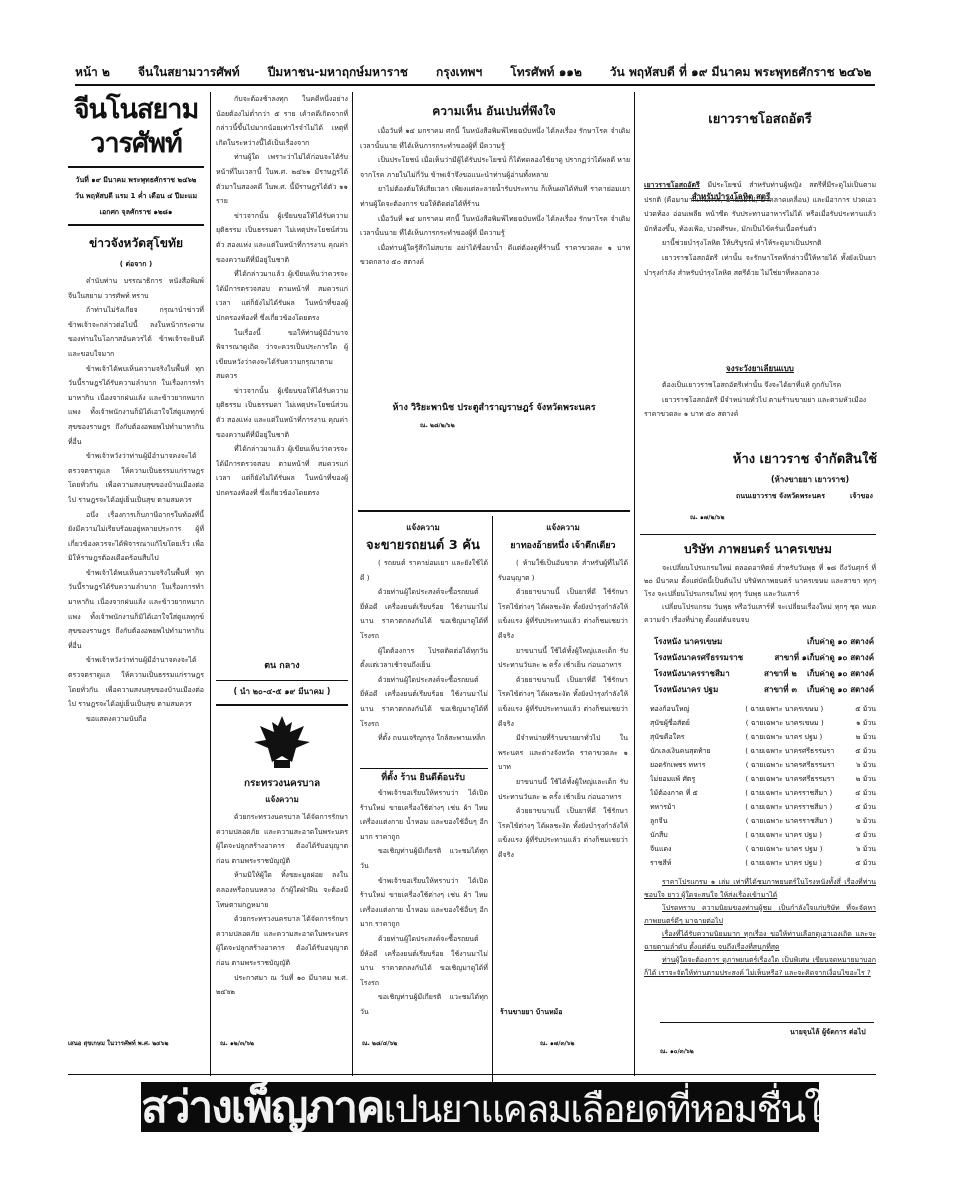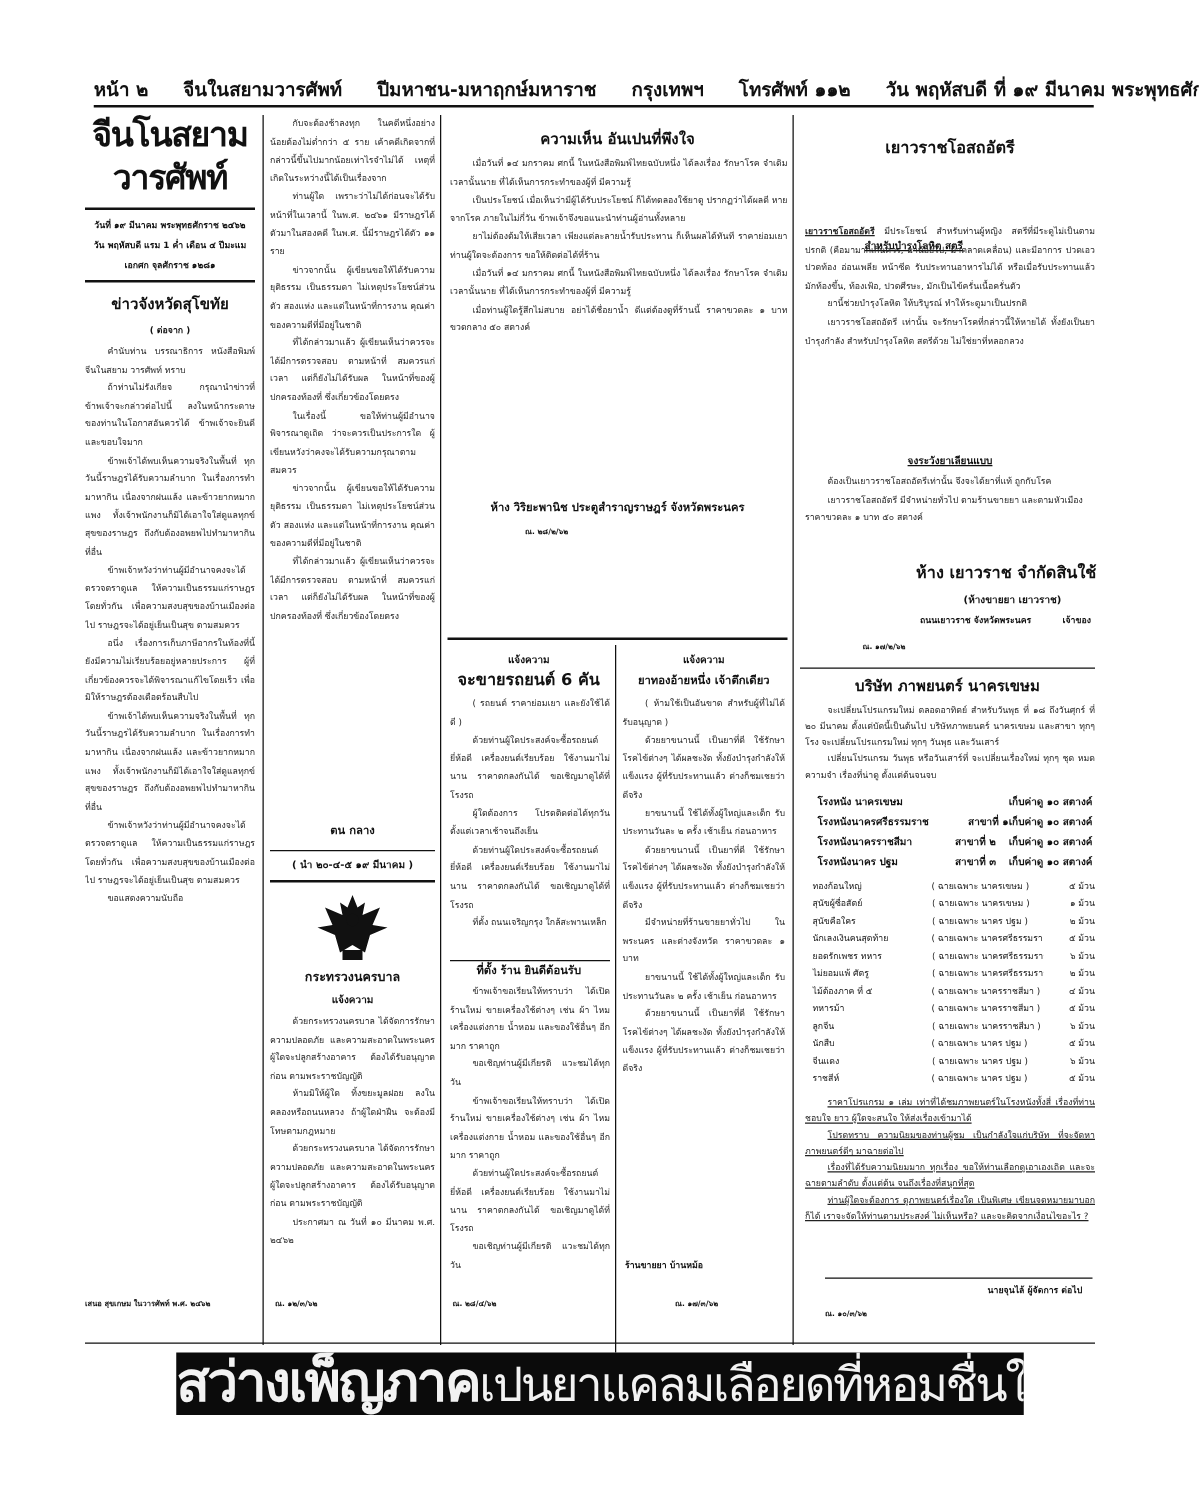--- a/index.html
+++ b/index.html
@@ -1,18 +1,18 @@
 <!DOCTYPE html>
 <html><head>
 <meta charset="utf-8">
 <style>
   html,body{margin:0;padding:0;background:#fff;}
   body{width:959px;height:1200px;position:relative;overflow:hidden;font-family:"DejaVu Sans",sans-serif;color:#111;}
   .abs{position:absolute;}
-  .hdr{top:60px;left:75px;width:790px;height:22px;font-size:15px;font-weight:bold;display:flex;align-items:flex-start;}
+  .hdr{top:60px;left:75px;width:790px;height:22px;font-size:12px;font-weight:bold;display:flex;align-items:center;}
   .hdr span{margin-right:28px;white-space:nowrap;}
   .hdr .right{margin-left:auto;margin-right:0;}
   .rule{position:absolute;background:#111;}
   .col{position:absolute;overflow:hidden;}
   .txt{font-size:7px;line-height:14.6px;text-align:justify;color:#222;}
   .txt p{margin:0;text-indent:18px;}
   .masthead{font-family:"DejaVu Serif",serif;font-size:27px;font-weight:bold;text-align:center;letter-spacing:-1px;line-height:34px;}
   .small-center{font-size:7px;font-weight:bold;text-align:center;line-height:16px;}
   .h3{font-size:12px;font-weight:bold;text-align:center;line-height:18px;}
   .h4{font-size:9px;font-weight:bold;text-align:center;line-height:14px;}
@@ -101,21 +101,21 @@
   <p>เมื่อวันที่ ๑๔ มกราคม ศกนี้ ในหนังสือพิมพ์ไทยฉบับหนึ่ง ได้ลงเรื่อง รักษาโรค จำเดิม เวลานั้นนาย ที่ได้เห็นการกระทำของผู้ที่ มีความรู้</p>
   <p>เมื่อท่านผู้ใดรู้สึกไม่สบาย อย่าได้ชื่อยาน้ำ ดีแต่ต้องดูที่ร้านนี้ ราคาขวดละ ๑ บาท ขวดกลาง ๕๐ สตางค์</p>
 </div>
 <div class="abs h4" style="left:358px;top:400px;width:272px;">ห้าง วิริยะพานิช ประตูสำราญราษฎร์ จังหวัดพระนคร</div>
 <div class="abs sign" style="left:420px;top:420px;width:100px;font-size:6px;">ณ. ๒๘/๒/๖๒</div>
 <div class="rule" style="left:358px;top:510px;width:272px;height:2px;"></div>
 
 <div class="rule" style="left:492px;top:516px;width:1px;height:566px;"></div>
 
 <div class="abs small-center" style="left:358px;top:520px;width:130px;font-size:8px;">แจ้งความ</div>
-<div class="abs h3" style="left:358px;top:536px;width:130px;font-size:13px;">จะขายรถยนต์ 6 คัน</div>
+<div class="abs h3" style="left:358px;top:536px;width:130px;font-size:13px;">จะขายรถยนต์ 3 คัน</div>
 <div class="col txt" style="left:360px;top:556px;width:128px;height:210px;">
   <p>( รถยนต์ ราคาย่อมเยา และยังใช้ได้ดี )</p>
   <p>ด้วยท่านผู้ใดประสงค์จะซื้อรถยนต์ ยี่ห้อดี เครื่องยนต์เรียบร้อย ใช้งานมาไม่นาน ราคาตกลงกันได้ ขอเชิญมาดูได้ที่โรงรถ</p>
   <p>ผู้ใดต้องการ โปรดติดต่อได้ทุกวัน ตั้งแต่เวลาเช้าจนถึงเย็น</p>
   <p>ด้วยท่านผู้ใดประสงค์จะซื้อรถยนต์ ยี่ห้อดี เครื่องยนต์เรียบร้อย ใช้งานมาไม่นาน ราคาตกลงกันได้ ขอเชิญมาดูได้ที่โรงรถ</p>
   <p>ที่ตั้ง ถนนเจริญกรุง ใกล้สะพานเหล็ก</p>
 </div>
 <div class="rule" style="left:360px;top:768px;width:128px;height:1px;"></div>
 <div class="abs h4" style="left:358px;top:770px;width:130px;">ที่ตั้ง ร้าน ยินดีต้อนรับ</div>
 <div class="col txt" style="left:360px;top:786px;width:128px;height:244px;">

